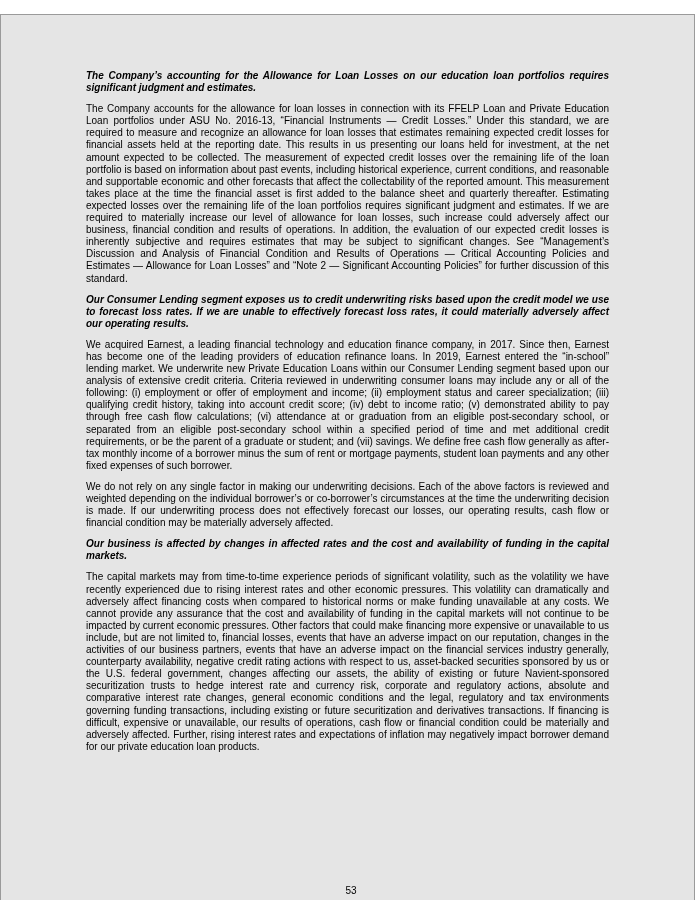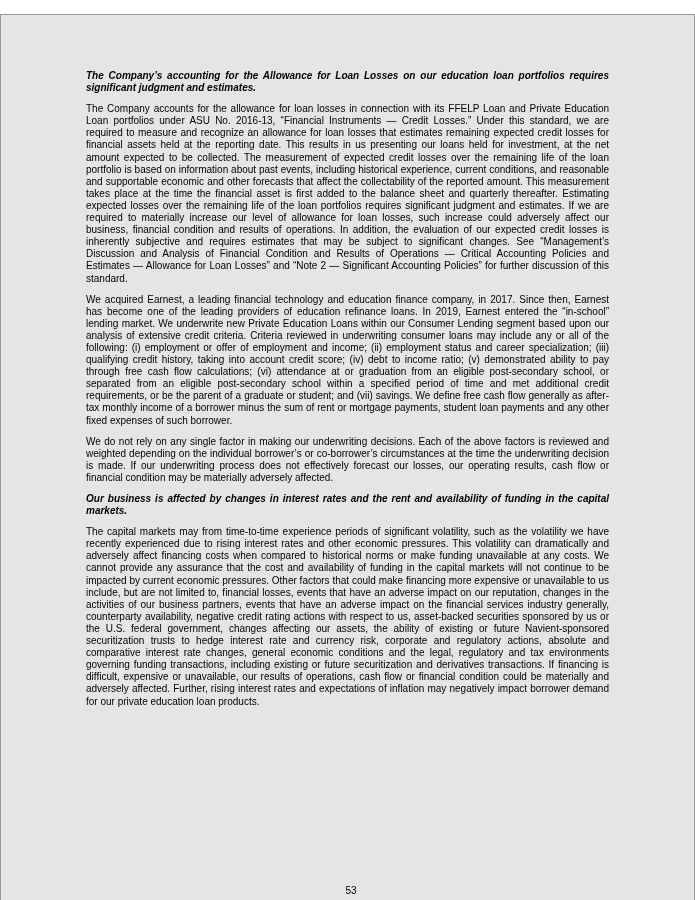--- a/index.html
+++ b/index.html
@@ -55,26 +55,27 @@
 </head>
 <body>
 
 <div class="page">
   <div class="content">
 
     <p class="block heading">The Company’s accounting for the Allowance for Loan Losses on our education loan portfolios requires significant judgment and estimates.</p>
 
     <p class="block">The Company accounts for the allowance for loan losses in connection with its FFELP Loan and Private Education Loan portfolios under ASU No. 2016-13, “Financial Instruments — Credit Losses.” Under this standard, we are required to measure and recognize an allowance for loan losses that estimates remaining expected credit losses for financial assets held at the reporting date. This results in us presenting our loans held for investment, at the net amount expected to be collected. The measurement of expected credit losses over the remaining life of the loan portfolio is based on information about past events, including historical experience, current conditions, and reasonable and supportable economic and other forecasts that affect the collectability of the reported amount. This measurement takes place at the time the financial asset is first added to the balance sheet and quarterly thereafter. Estimating expected losses over the remaining life of the loan portfolios requires significant judgment and estimates. If we are required to materially increase our level of allowance for loan losses, such increase could adversely affect our business, financial condition and results of operations. In addition, the evaluation of our expected credit losses is inherently subjective and requires estimates that may be subject to significant changes. See “Management’s Discussion and Analysis of Financial Condition and Results of Operations — Critical Accounting Policies and Estimates — Allowance for Loan Losses” and “Note 2 — Significant Accounting Policies” for further discussion of this standard.</p>
 
+    <p class="block heading">Our Consumer Lending segment exposes us to credit underwriting risks based upon the credit model we use to forecast loss rates. If we are unable to effectively forecast loss rates, it could materially adversely affect our operating results.</p>
 
     <p class="block">We acquired Earnest, a leading financial technology and education finance company, in 2017. Since then, Earnest has become one of the leading providers of education refinance loans. In 2019, Earnest entered the “in-school” lending market. We underwrite new Private Education Loans within our Consumer Lending segment based upon our analysis of extensive credit criteria. Criteria reviewed in underwriting consumer loans may include any or all of the following: (i) employment or offer of employment and income; (ii) employment status and career specialization; (iii) qualifying credit history, taking into account credit score; (iv) debt to income ratio; (v) demonstrated ability to pay through free cash flow calculations; (vi) attendance at or graduation from an eligible post-secondary school, or separated from an eligible post-secondary school within a specified period of time and met additional credit requirements, or be the parent of a graduate or student; and (vii) savings.  We define free cash flow generally as after-tax monthly income of a borrower minus the sum of rent or mortgage payments, student loan payments and any other fixed expenses of such borrower.</p>
 
     <p class="block">We do not rely on any single factor in making our underwriting decisions. Each of the above factors is reviewed and weighted depending on the individual borrower’s or co-borrower’s circumstances at the time the underwriting decision is made. If our underwriting process does not effectively forecast our losses, our operating results, cash flow or financial condition may be materially adversely affected.</p>
 
 
-    <p class="block heading mt-lg">Our business is affected by changes in interest rates and the rent and availability of funding in the capital markets.</p>
+    <p class="block heading mt-lg">Our business is affected by changes in affected rates and the cost and availability of funding in the capital markets.</p>
 
     <p class="block">The capital markets may from time-to-time experience periods of significant volatility, such as the volatility we have recently experienced due to rising interest rates and other economic pressures. This volatility can dramatically and adversely affect financing costs when compared to historical norms or make funding unavailable at any costs. We cannot provide any assurance that the cost and availability of funding in the capital markets will not continue to be impacted by current economic pressures. Other factors that could make financing more expensive or unavailable to us include, but are not limited to, financial losses, events that have an adverse impact on our reputation, changes in the activities of our business partners, events that have an adverse impact on the financial services industry generally, counterparty availability, negative credit rating actions with respect to us, asset-backed securities sponsored by us or the U.S. federal government, changes affecting our assets, the ability of existing or future Navient-sponsored securitization trusts to hedge interest rate and currency risk, corporate and regulatory actions, absolute and comparative interest rate changes, general economic conditions and the legal, regulatory and tax environments governing funding transactions, including existing or future securitization and derivatives transactions. If financing is difficult, expensive or unavailable, our results of operations, cash flow or financial condition could be materially and adversely affected. Further, rising interest rates and expectations of inflation may negatively impact borrower demand for our private education loan products.</p>
 
   </div>
 
   <div class="page-number">53</div>
 </div>
 
 </body></html>

